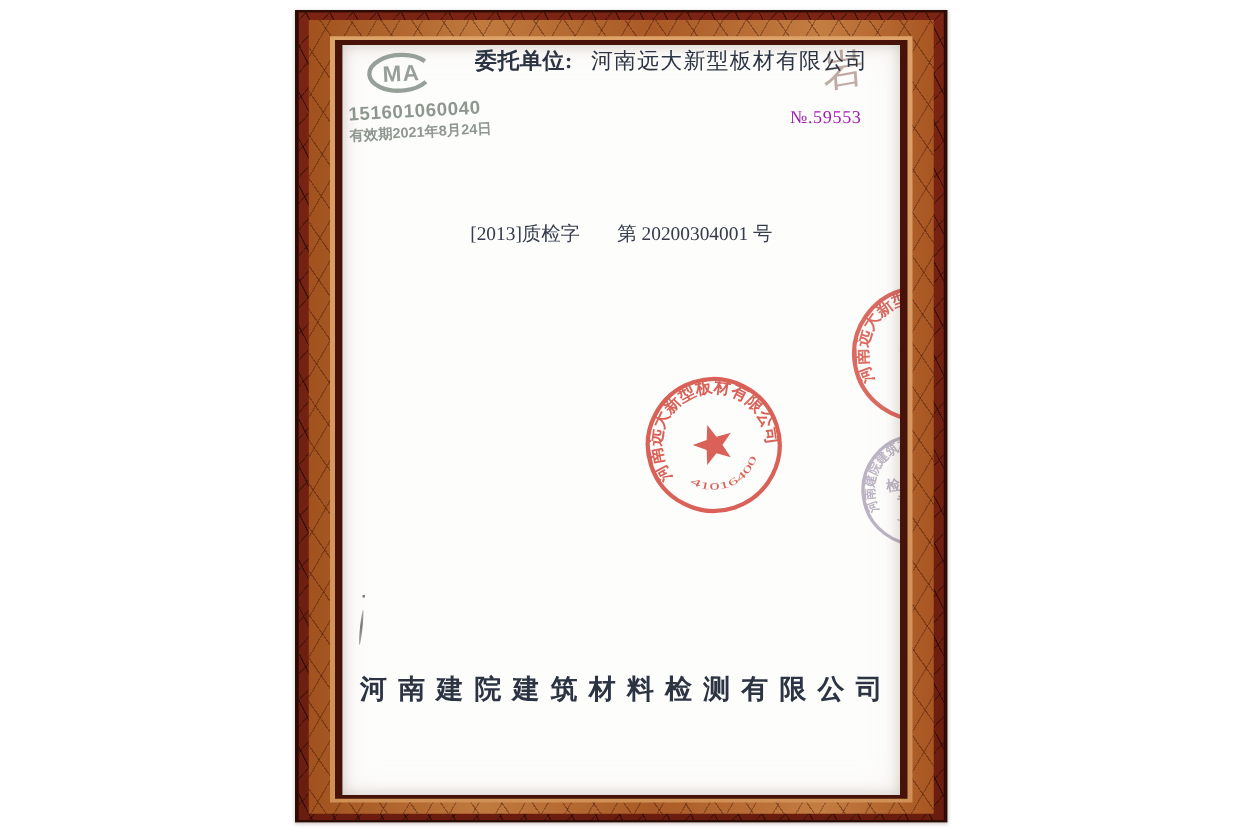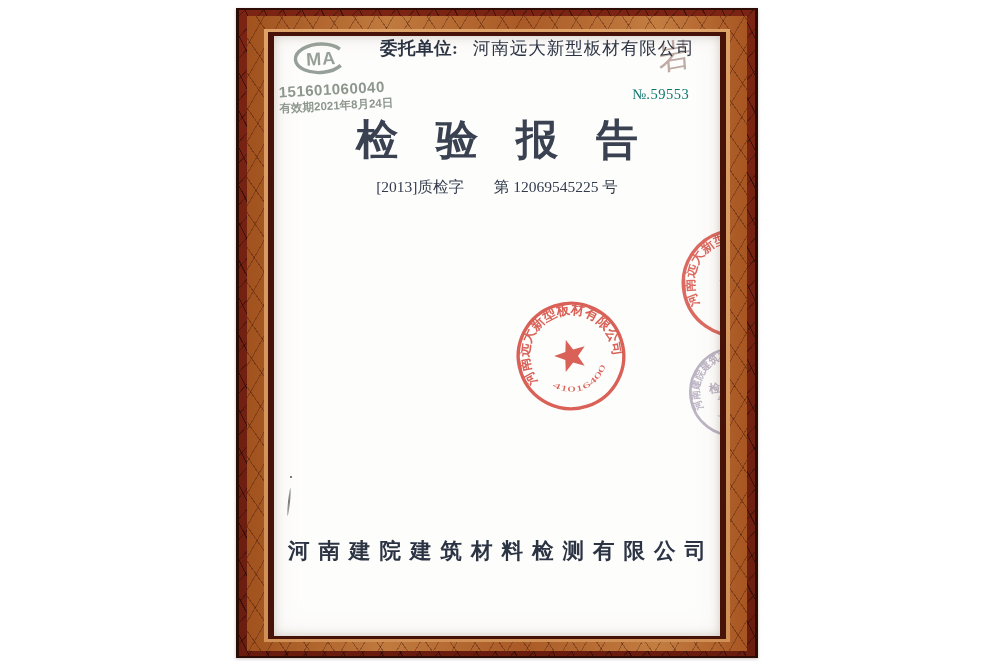--- a/index.html
+++ b/index.html
@@ -27,21 +27,21 @@
          box-shadow:inset 0 0 10px rgba(110,85,70,.28), inset 0 0 26px rgba(190,170,150,.16);}
   .abs{position:absolute;}
   
   .cma{left:4px;top:4px;width:130px;color:#8d978e;transform:rotate(-3deg);}
   .cma svg{display:block;margin-left:14px;opacity:.9;}
   .cma-num{font-family:"Liberation Sans",sans-serif;font-size:15px;font-weight:600;letter-spacing:.5px;margin-top:2px;}
   .cma-valid{font-family:"Liberation Sans",sans-serif;font-size:11.5px;font-weight:600;margin-top:1px;white-space:nowrap;}
   
   .hand{left:384px;top:-2px;font-size:33px;color:rgba(150,115,105,.6);
         transform:rotate(-10deg) skewX(-6deg);font-weight:400;}
-  .repno{left:358px;top:50px;font-size:14.5px;color:#0f766e;letter-spacing:.5px;}
+  .repno{left:358px;top:50px;font-size:14.5px;color:#a21caf;letter-spacing:.5px;}
   
   .title{left:0;top:76px;width:100%;box-sizing:border-box;text-align:center;
          font-size:42px;font-weight:700;color:#3a4150;letter-spacing:38px;padding-left:38px;white-space:nowrap;}
   .docno{left:0;top:141px;width:100%;text-align:center;font-size:15.5px;color:#333b4c;white-space:nowrap;}
   .docno .part2{margin-left:26px;}
   
   .row{left:92px;font-size:17.5px;color:#2c3444;white-space:nowrap;}
   .row .lab{font-weight:700;letter-spacing:.5px;padding-left:14px;}
   .row .val{margin-left:10px;letter-spacing:1px;}
   .row1{top:236px;}　.row2{top:306px;}　.row3{top:383px;}
@@ -78,25 +78,24 @@
                     <text x="31" y="25" text-anchor="middle" font-family="Liberation Sans, sans-serif" font-size="19" font-weight="bold" fill="#8d978e" letter-spacing="1">MA</text>
                   </svg>
                   <div class="cma-num">151601060040</div>
                   <div class="cma-valid">有效期2021年8月24日</div>
                 </div>
 
                 <div class="abs hand">岩</div>
 
                 <div class="abs repno">№.59553</div>
 
-                <div class="abs title">检验报告</div>
 
                 <div class="abs docno">
                   <span class="part1">[2013]质检字</span>
-                  <span class="part2">第 12069545225 号</span>
+                  <span class="part2">第 20200304001 号</span>
                 </div>
 
                 <div class="abs row row2">
                   <span class="lab">委托单位:</span>
                   <span class="val">河南远大新型板材有限公司</span>
                 </div>
 
                 <div class="abs issuer">河南建院建筑材料检测有限公司</div>
 
                 <div class="abs scratch">

